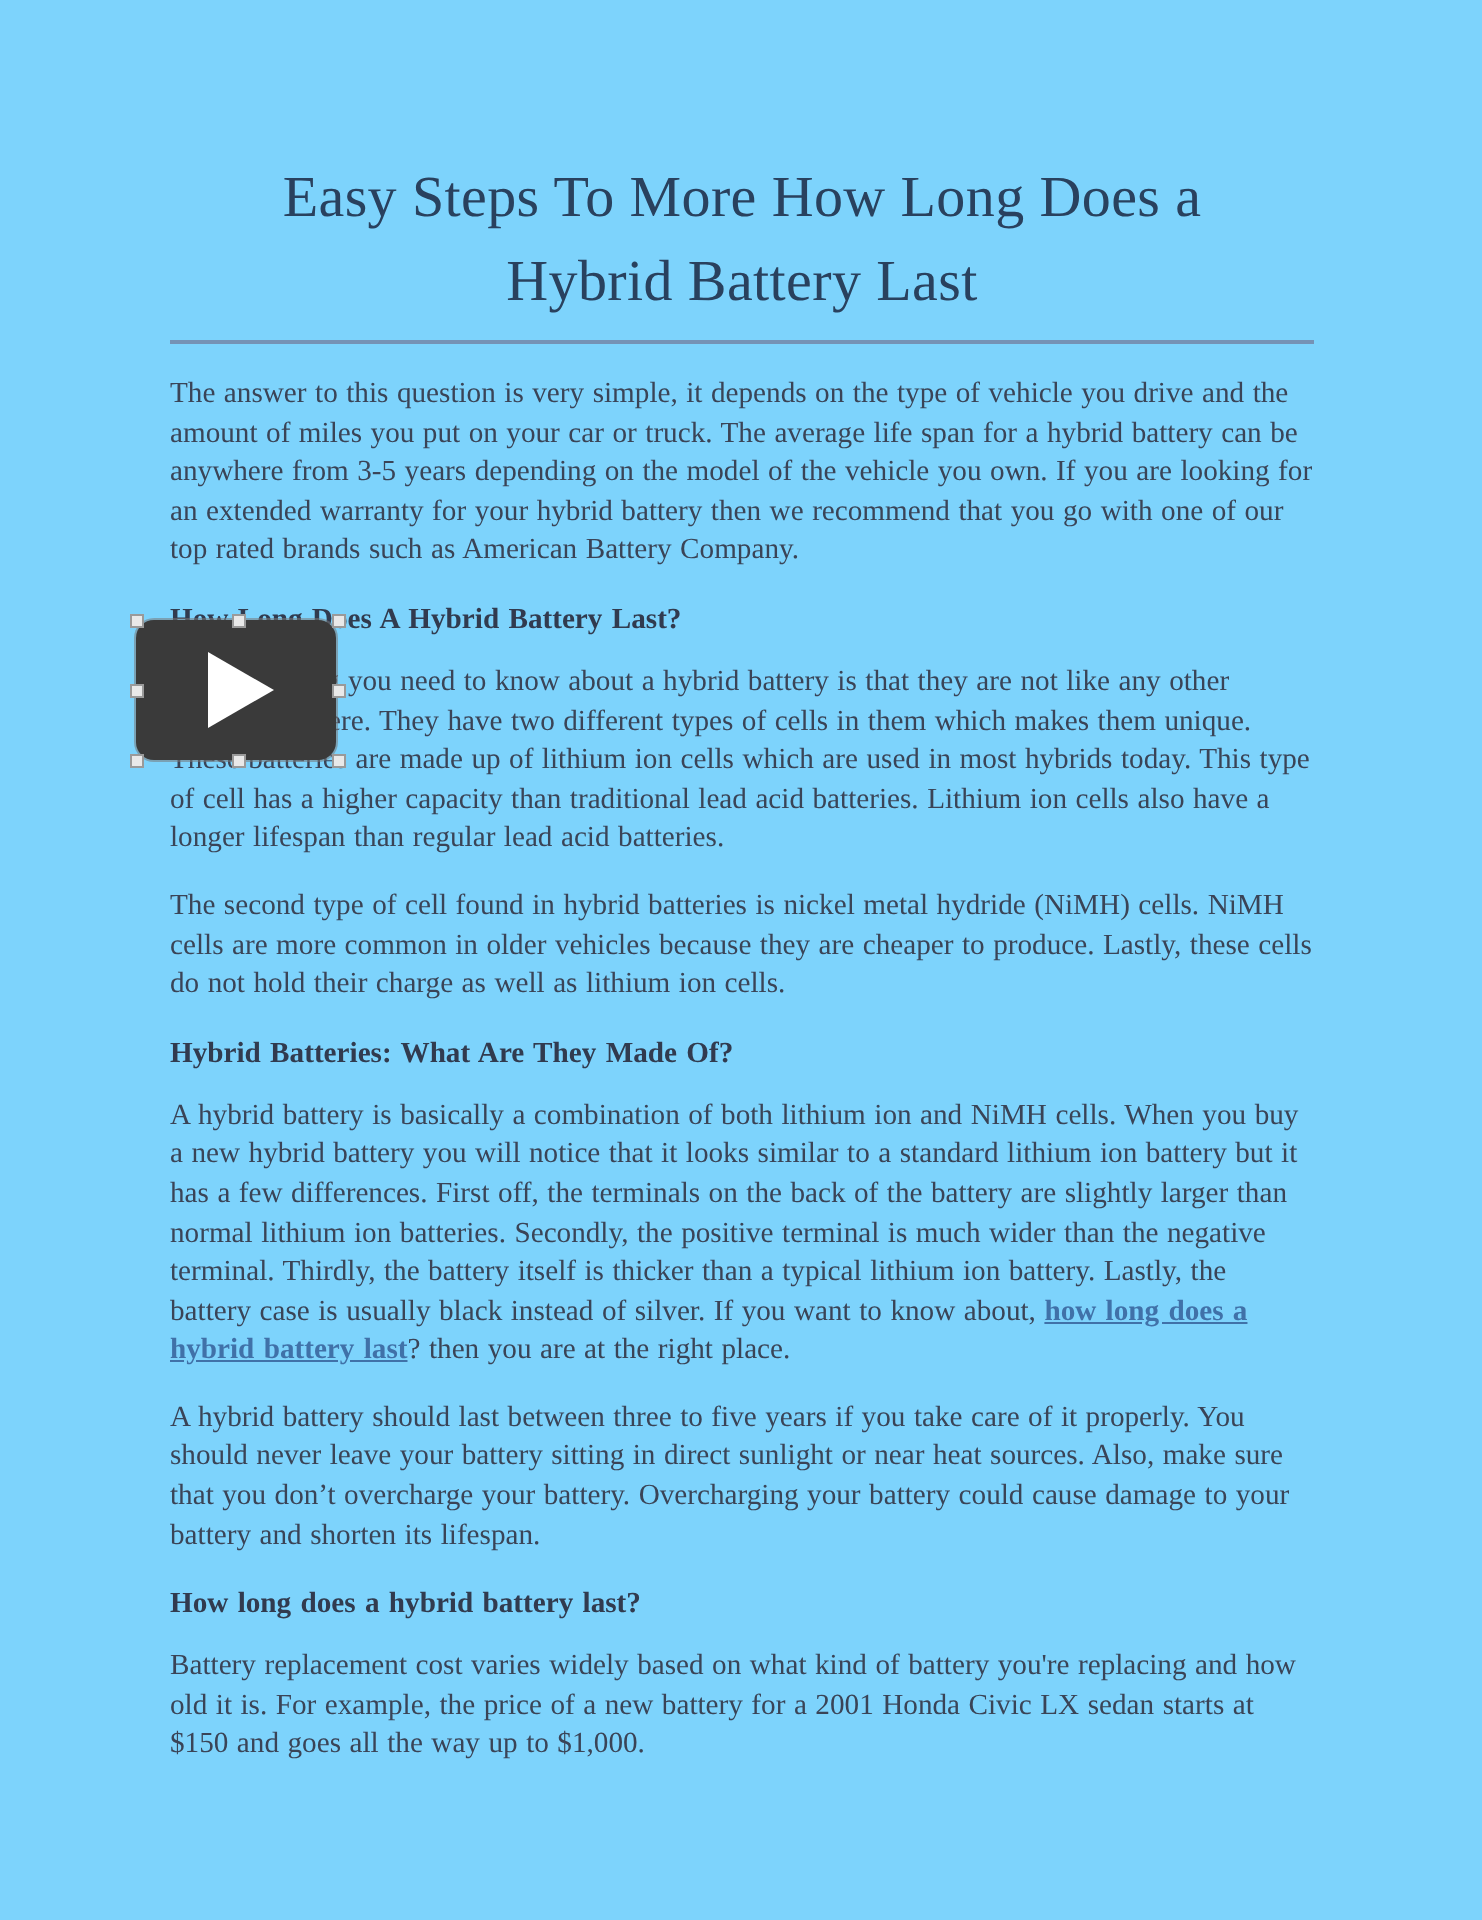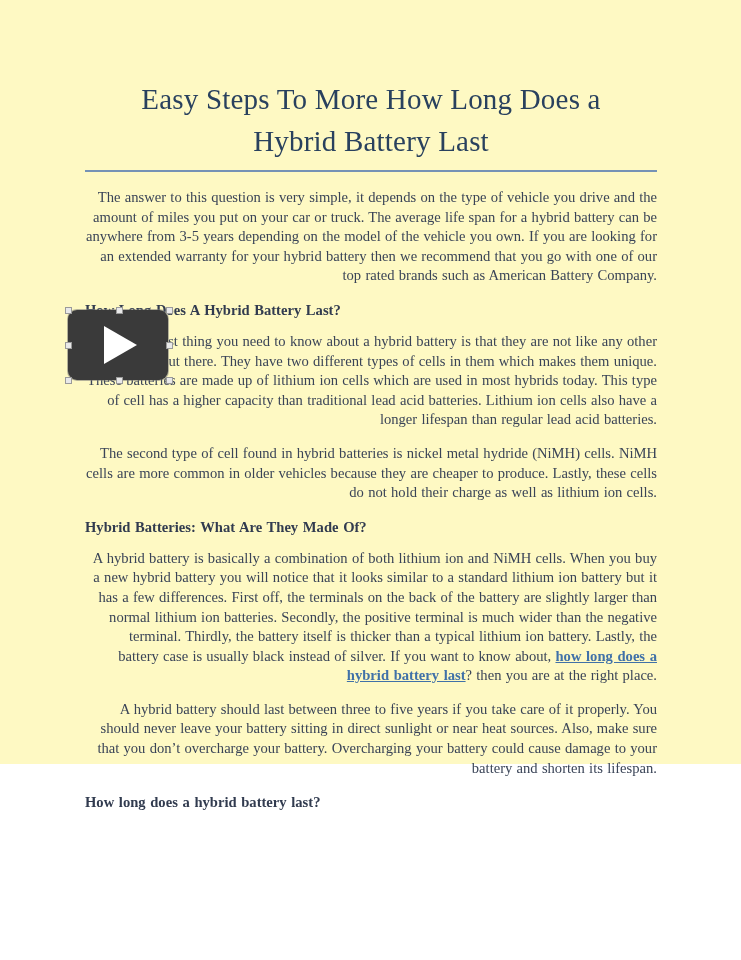--- a/index.html
+++ b/index.html
@@ -12,22 +12,22 @@
     height: 960px;
     font-family: "Liberation Serif", "DejaVu Serif", serif;
     color: #323c50;
     position: relative;
     overflow: hidden;
   }
   .page {
     position: absolute;
     left: 0; top: 0;
     width: 741px;
-    height: 764px;
-    background: #fef9c3;
+    height: 960px;
+    background: #7dd3fc;
   }
   .content {
     position: absolute;
     left: 85px;
     top: 78px;
     width: 572px;
   }
   .doc-title {
     font-family: "Liberation Serif", "DejaVu Serif", serif;
     font-size: 29px;
@@ -43,21 +43,21 @@
     height: 0;
     border-top: 2px solid #7592b5;
     margin: 8px 0 16px 0;
     width: 100%;
   }
   p.body-text {
     font-size: 14.6px;
     line-height: 19.6px;
     color: #3a4457;
     margin: 0 0 14px 0;
-    text-align: right;
+    text-align: left;
     word-spacing: 0.6px;
   }
   h2.section-heading {
     font-size: 14.6px;
     line-height: 20px;
     font-weight: bold;
     color: #313b4f;
     margin: 14px 0 12px 0;
     word-spacing: 1px;
   }
@@ -131,20 +131,21 @@
 
     <h2 class="section-heading">Hybrid Batteries: What Are They Made Of?</h2>
 
     <p class="body-text"><span>A hybrid battery is basically a combination of both lithium ion and NiMH cells. When you buy a new hybrid battery you will notice that it looks similar to a standard lithium ion battery but it has a few differences. First off, the terminals on the back of the battery are slightly larger than normal lithium ion batteries. Secondly, the positive terminal is much wider than the negative terminal. Thirdly, the battery itself is thicker than a typical lithium ion battery. Lastly, the battery case is usually black instead of silver. If you want to know about, </span><a class="inline-link" href="#">how long does a hybrid battery last</a><span>? then you are at the right place.</span></p>
 
 
     <p class="body-text">A hybrid battery should last between three to five years if you take care of it properly. You should never leave your battery sitting in direct sunlight or near heat sources. Also, make sure that you don’t overcharge your battery. Overcharging your battery could cause damage to your battery and shorten its lifespan.</p>
 
     <h2 class="section-heading">How long does a hybrid battery last?</h2>
 
+    <p class="body-text">Battery replacement cost varies widely based on what kind of battery you're replacing and how old it is. For example, the price of a new battery for a 2001 Honda Civic LX sedan starts at $150 and goes all the way up to $1,000.</p>
 
   </div>
 
   <div class="video-overlay">
     <div class="plate"></div>
     <div class="triangle"></div>
     <div class="handle h-tl"></div>
     <div class="handle h-tm"></div>
     <div class="handle h-tr"></div>
     <div class="handle h-ml"></div>

